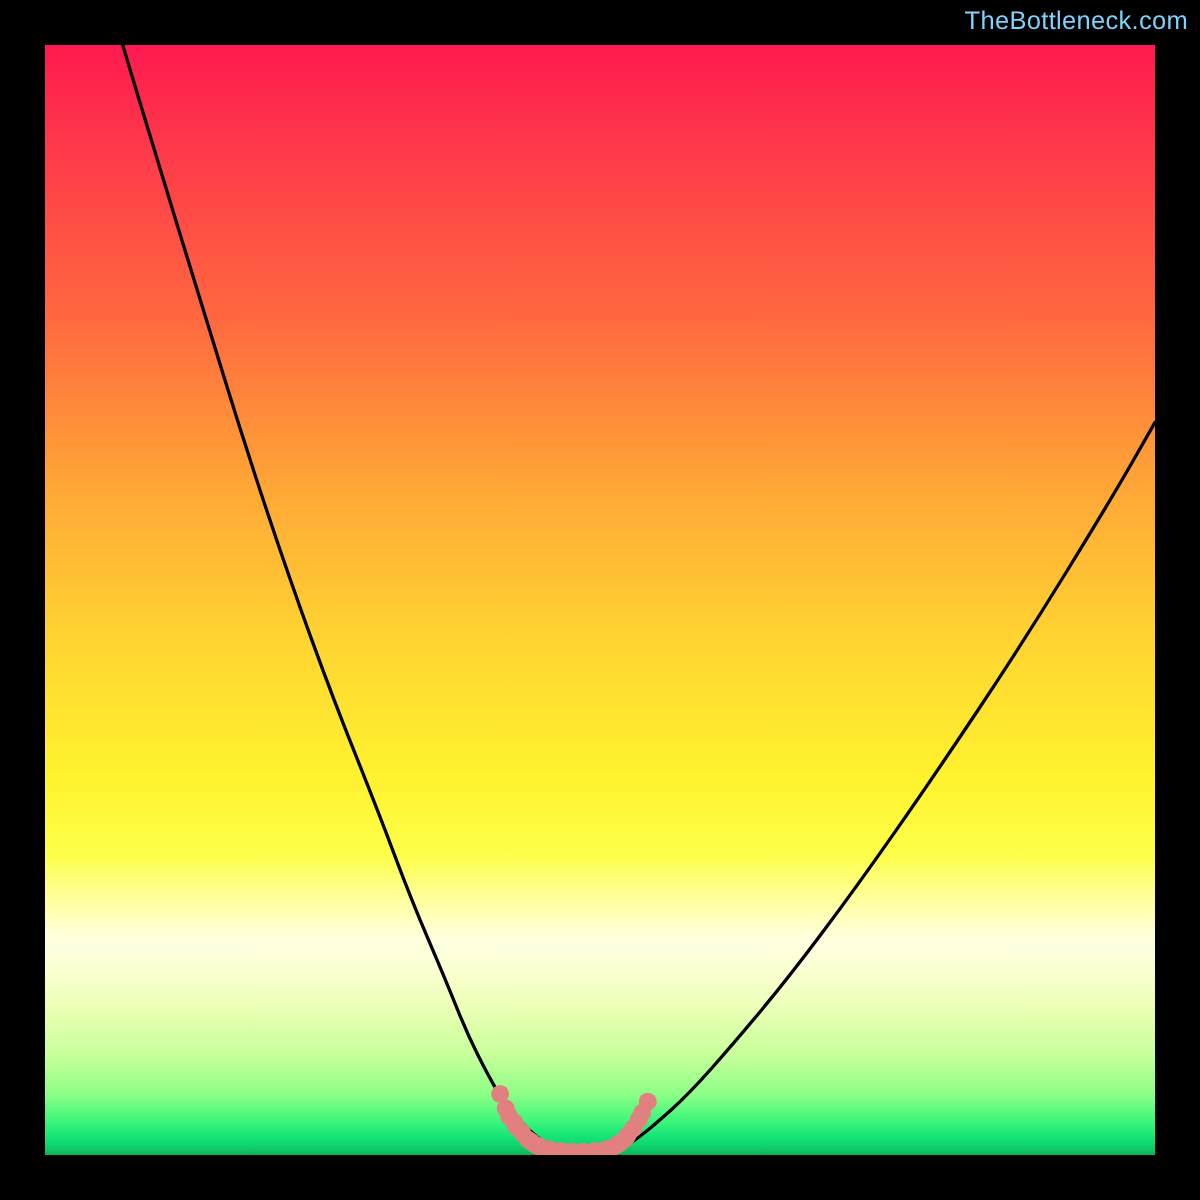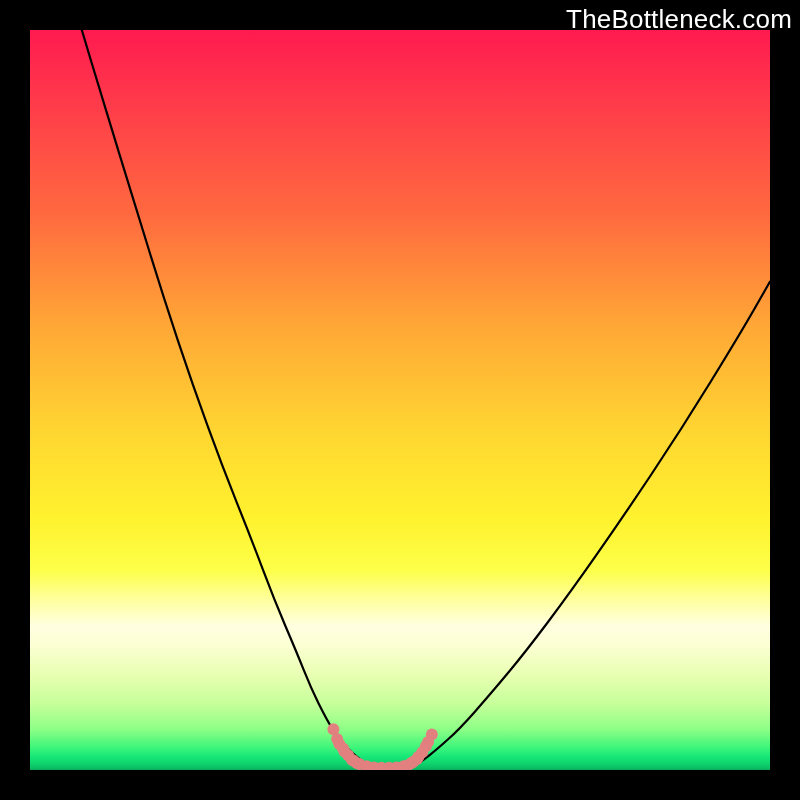--- a/index.html
+++ b/index.html
@@ -50,22 +50,22 @@
     position: absolute;
     left: 30px;
     top: 30px;
     width: 740px;
     height: 740px;
   }
   .watermark {
     position: absolute;
     top: 4px;
     right: 8px;
-    color: #ffffff;
-    font-size: 26px;
+    color: #7dd3fc;
+    font-size: 17px;
     letter-spacing: 0.2px;
     font-weight: 400;
   }
 </style>
 </head>
 <body>
 
 <div class="frame">
   <div class="plot-area"></div>
 

